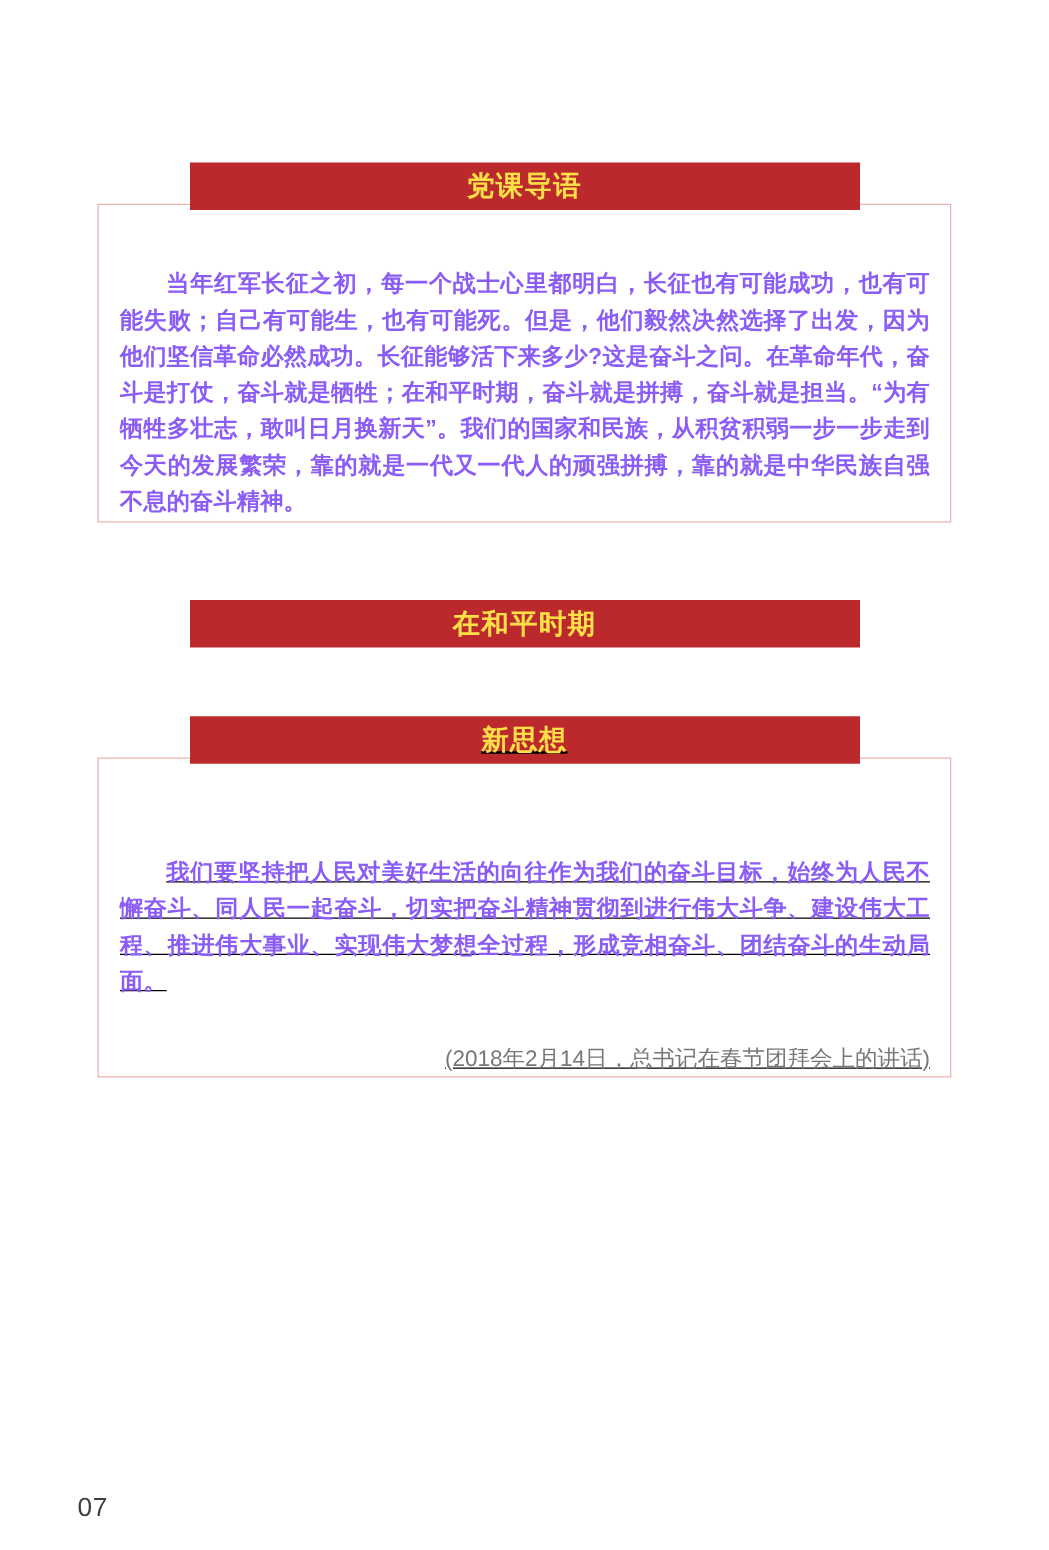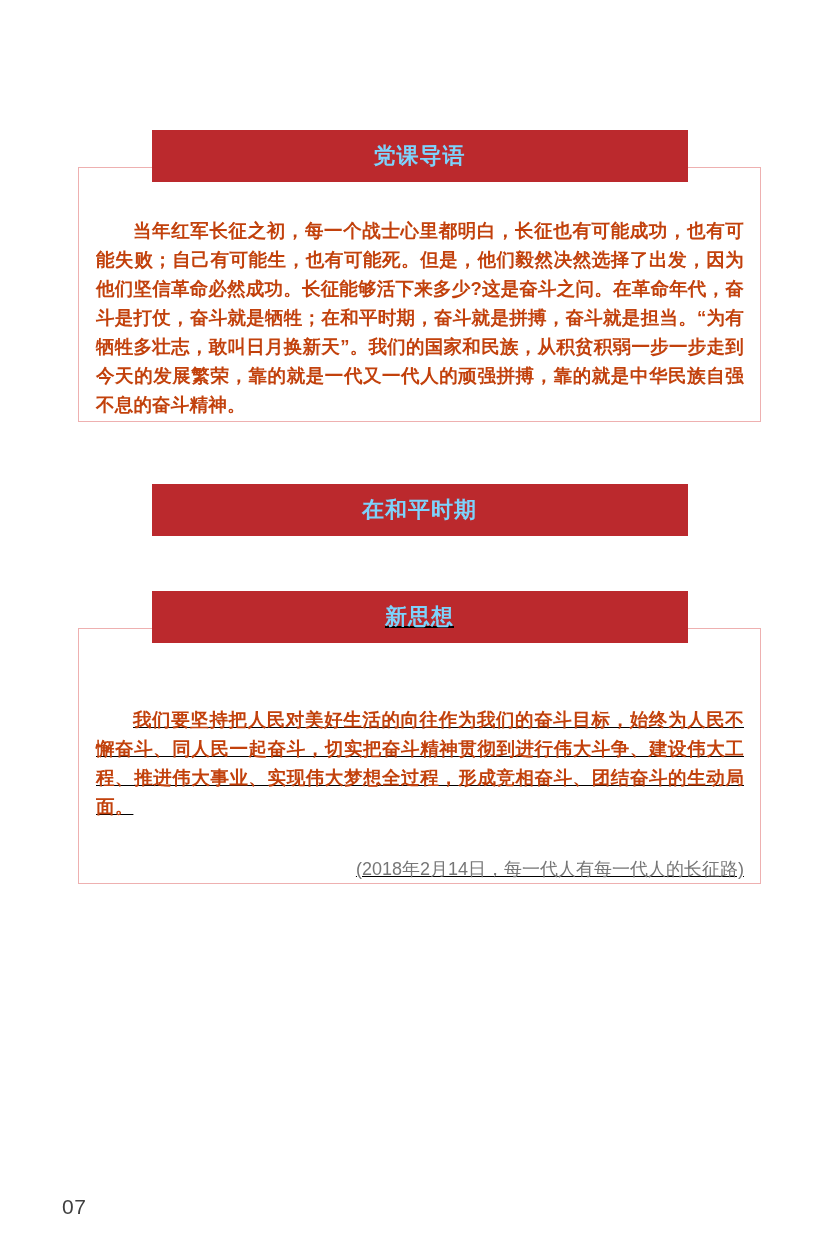--- a/index.html
+++ b/index.html
@@ -16,24 +16,24 @@
 
   .section { position: relative; }
   .section-1 { margin-top: 130px; }
   .section-2 { margin-top: 62px; }
   .section-3 { margin-top: 55px; text-decoration: underline; }
 
   .banner {
     position: relative;
     z-index: 2;
     width: 536px;
-    height: 52px;
-    margin: 4px auto;
+    height: 38px;
+    margin: 14px auto;
     background: #BB292D;
-    color: #7dd3fc;
+    color: #fde047;
     display: flex;
     align-items: center;
     justify-content: center;
     font-size: 22px;
     font-weight: 700;
     letter-spacing: 1px;
   }
 
   .box {
     position: relative;
@@ -49,21 +49,21 @@
 
   .box-inner { padding: 0 16px 0 17px; }
   .box-1 .box-inner { padding-top: 48px; }
   .box-2 .box-inner { padding-top: 90px; }
   .box-3 .box-inner { padding-top: 76px; }
 
   .body-text {
     font-size: 18.5px;
     line-height: 29px;
     font-weight: 700;
-    color: #c2410c;
+    color: #8b5cf6;
     text-align: justify;
     text-indent: 2em;
     letter-spacing: 0.2px;
   }
 
   .attribution {
     margin-top: 34px;
     font-size: 18px;
     line-height: 29px;
     font-weight: 400;
@@ -102,20 +102,20 @@
     </div>
   </section>
 
   <section class="section section-3">
     <div class="banner">
       <span>新思想</span>
     </div>
     <div class="box box-3">
       <div class="box-inner">
         <p class="body-text">我们要坚持把人民对美好生活的向往作为我们的奋斗目标，始终为人民不懈奋斗、同人民一起奋斗，切实把奋斗精神贯彻到进行伟大斗争、建设伟大工程、推进伟大事业、实现伟大梦想全过程，形成竞相奋斗、团结奋斗的生动局面。</p>
-        <p class="attribution">(2018年2月14日，每一代人有每一代人的长征路)</p>
+        <p class="attribution">(2018年2月14日，总书记在春节团拜会上的讲话)</p>
       </div>
     </div>
   </section>
 
   <div class="page-number">07</div>
 
 </div>
 
 </body></html>

